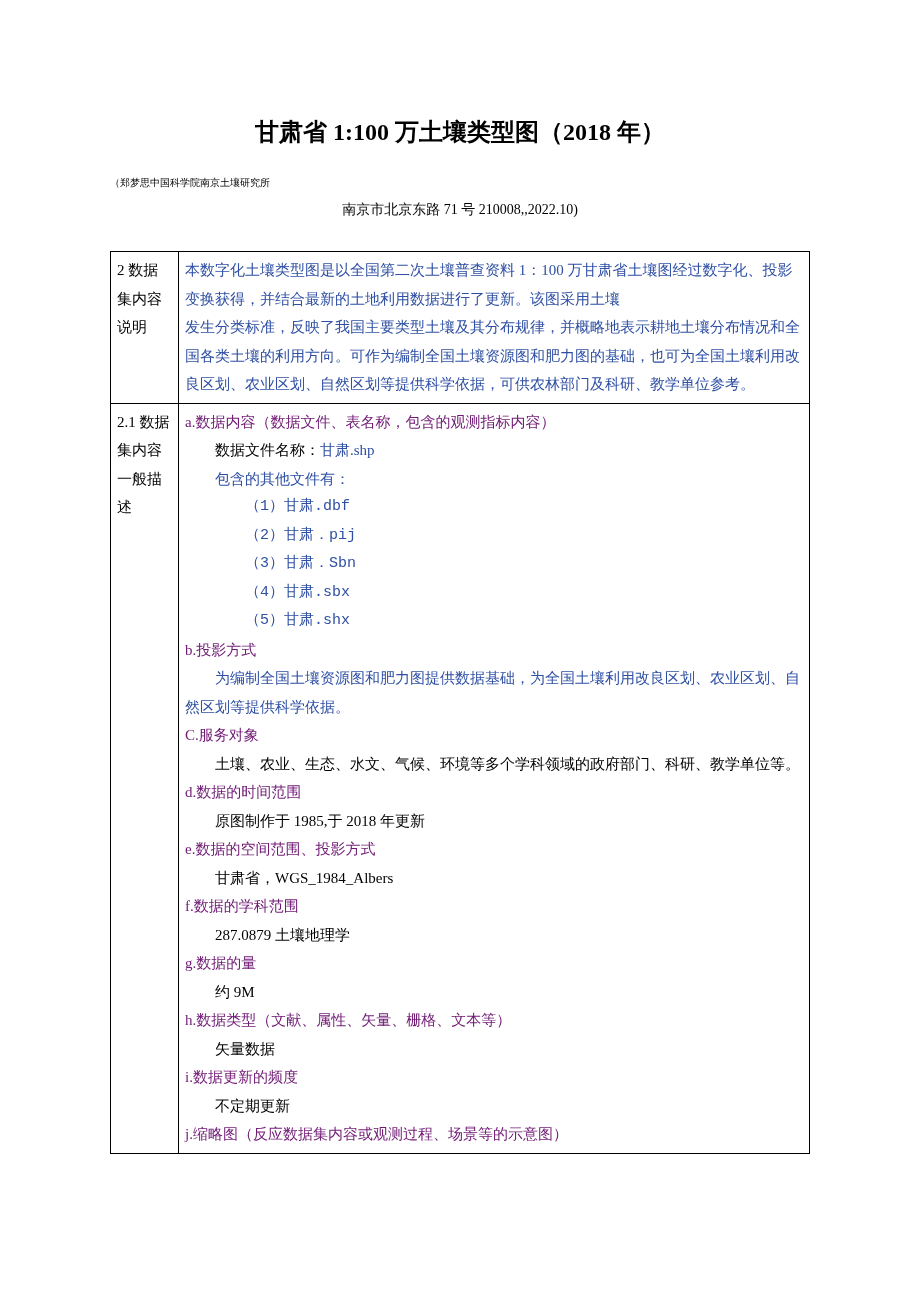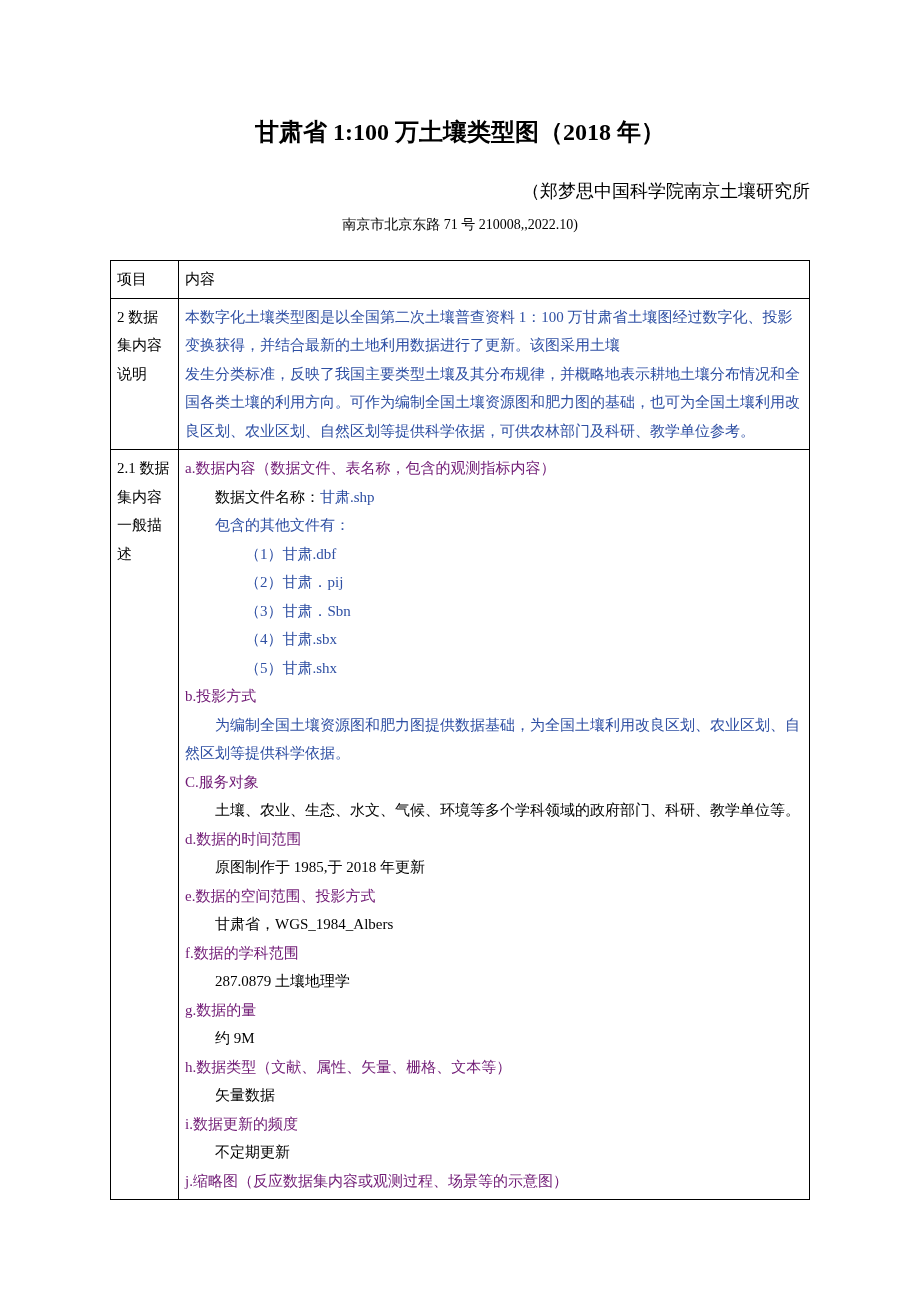--- a/index.html
+++ b/index.html
@@ -13,30 +13,30 @@
       color: #000;
     }
     h1 {
       text-align: center;
       font-family: "SimSun", "宋体", serif;
       font-size: 24px;
       font-weight: bold;
       margin-bottom: 18px;
     }
     .author {
-      text-align: right;
-      font-family: Liberation Serif, serif;
-      font-size: 18px;
+      text-align: left;
+      font-family: Liberation Mono, monospace;
+      font-size: 10px;
       margin-bottom: 4px;
     }
     .addr {
       text-align: center;
       font-family: "FangSong", "仿宋", serif;
       font-size: 14px;
-      margin-bottom: 22px;
+      margin-bottom: 28px;
     }
     table {
       border-collapse: collapse;
       width: 100%;
       font-size: 15px;
     }
     td {
       border: 1px solid #000;
       padding: 4px 6px;
       vertical-align: top;
@@ -45,38 +45,34 @@
       width: 68px;
       font-family: "SimSun", "宋体", serif;
       color: #000;
     }
     td.content {
       font-family: "FangSong", "仿宋", serif;
     }
     .blue { color: #2e4fa3; }
     .black { color: #000000; font-family: Liberation Serif, serif; }
     .indent1 { padding-left: 2em; display: block; }
-    .file { padding-left: 4em; display: block; }
+    .file { padding-left: 4em; display: block; font-family: Liberation Mono, monospace; }
     .sect-head { color: #701a75; font-family: "SimSun", "宋体", serif; display: block; }
     .sub-text { color: #000000; padding-left: 2em; display: block; }
     .files-list { color: #2e4fa3; }
   </style>
 </head>
 <body>
 
 <h1>甘肃省 1:100 万土壤类型图（2018 年）</h1>
 <div class="author">（郑梦思中国科学院南京土壤研究所</div>
 <div class="addr">南京市北京东路 71 号 210008,,2022.10)</div>
 
 <table>
   <tbody>
-      <tr>
-    <td class="label">项目</td>
-    <td class="label" style="width:auto">内容</td>
-  </tr>
 
 
   <tr>
     <td class="label">2 数据集内容说明</td>
     <td class="content">
       <span class="blue">本数字化土壤类型图是以全国第二次土壤普查资料 1：100 万甘肃省土壤图经过数字化、投影变换获得，并结合最新的土地利用数据进行了更新。该图采用土壤</span><br>
       <span class="blue">发生分类标准，反映了我国主要类型土壤及其分布规律，并概略地表示耕地土壤分布情况和全国各类土壤的利用方向。可作为编制全国土壤资源图和肥力图的基础，也可为全国土壤利用改良区划、农业区划、自然区划等提供科学依据，可供农林部门及科研、教学单位参考。</span>
     </td>
   </tr>
 

